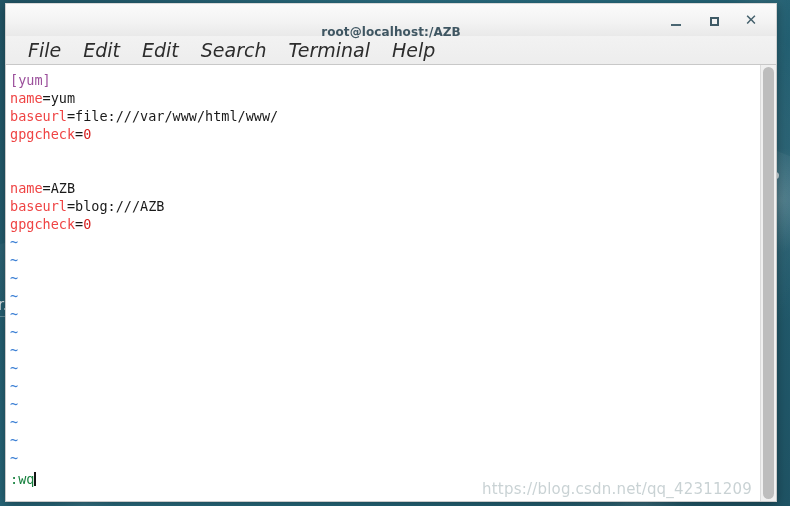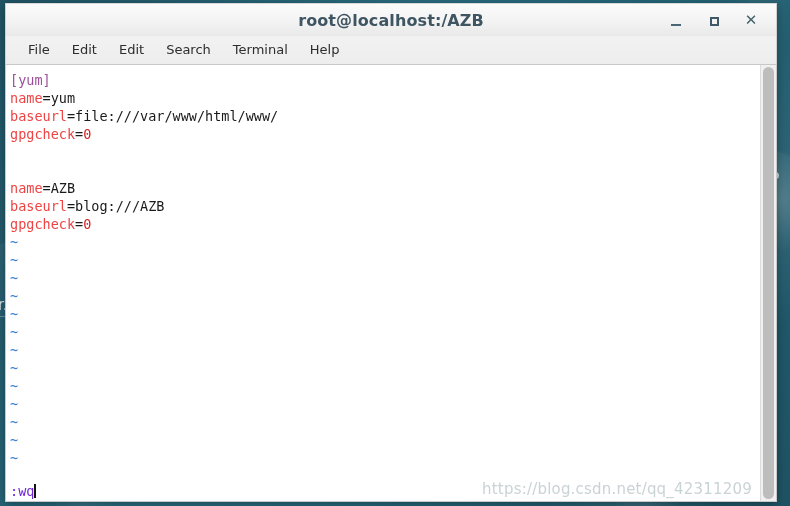--- a/index.html
+++ b/index.html
@@ -87,24 +87,24 @@
     height: 33px;
     flex: 0 0 33px;
     background: linear-gradient(180deg, #fbfbfb 0%, #f3f3f3 55%, #e9e9e9 100%);
     border-top: 1px solid #d9d9d9;
     border-left: 1px solid #d0d0d0;
     border-right: 1px solid #d0d0d0;
     box-sizing: border-box;
   }
   #window-title {
     position: absolute;
-    left: 0; right: 0; top: 0;
+    left: 0; right: 0; top: 12px;
     line-height: 33px;
     text-align: center;
-    font-size: 16px;
+    font-size: 12px;
     font-weight: bold;
     color: #3f5662;
     letter-spacing: 0.1px;
     user-select: none;
   }
   .win-btn {
     position: absolute;
     top: 0;
     width: 30px;
     height: 33px;
@@ -141,26 +141,27 @@
     border-left: 1px solid #d0d0d0;
     border-right: 1px solid #d0d0d0;
     border-bottom: 1px solid #c8c8c8;
     box-sizing: border-box;
     display: flex;
     align-items: center;
     padding-left: 12px;
     user-select: none;
   }
   .menu-item {
-    font-size: 13px;
+    font-size: 19px;
     color: #2d2d2d;
     padding: 3px 10px 4px 10px;
     margin-right: 2px;
     cursor: default;
     white-space: nowrap;
+    font-style: italic;
   }
 
   
   #term-wrap {
     flex: 1 1 auto;
     position: relative;
     background: #ffffff;
     border-left: 1px solid #c9c9c9;
     border-right: 1px solid #c9c9c9;
     border-bottom: 1px solid #c9c9c9;
@@ -188,26 +189,26 @@
   .c-key     { color: #ef4444; }
   .c-val     { color: #1a1a1a; }
   .c-num     { color: #d61f1f; }
   .c-tilde   { color: #3b7fd4; }
 
   
   #statusline {
     position: absolute;
     left: 4px;
     right: 0;
-    bottom: 0;
+    bottom: 12px;
     height: 19px;
     font-family: "DejaVu Sans Mono", monospace;
     font-size: 13.5px;
     line-height: 19px;
-    color: #6d28d9;
+    color: #15803d;
     white-space: pre;
   }
   #cursor {
     display: inline-block;
     width: 2px;
     height: 14px;
     background: #141414;
     vertical-align: -2px;
     margin-left: 0px;
   }

